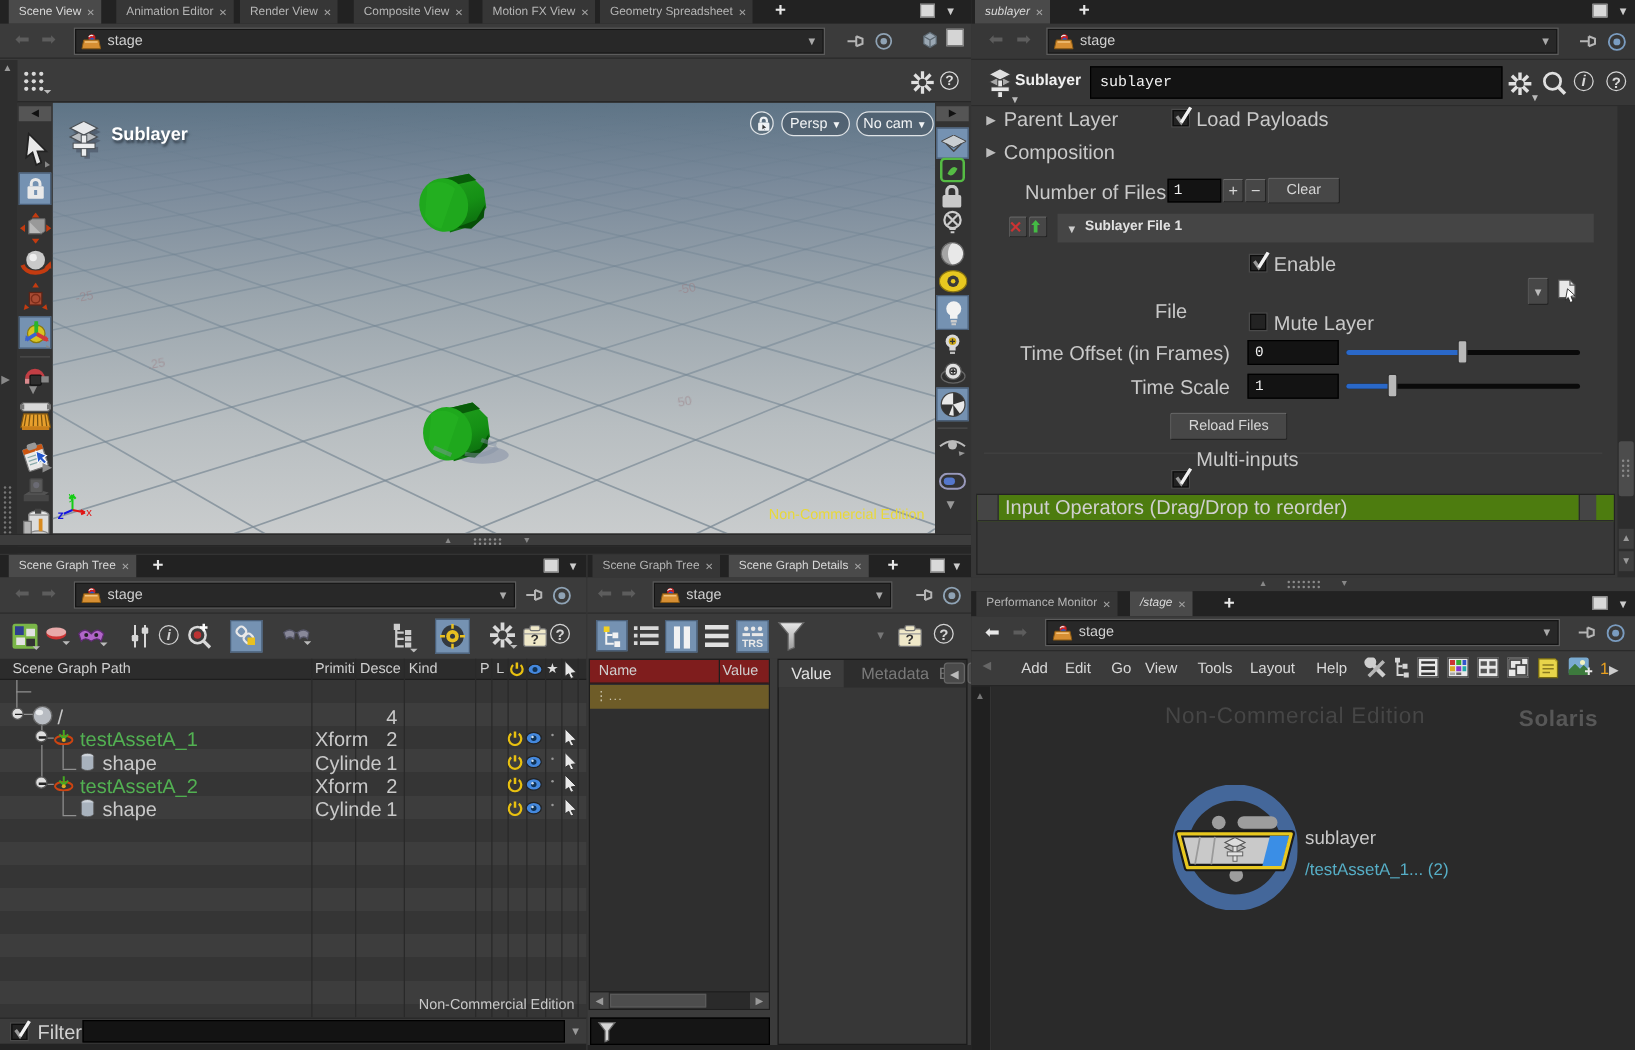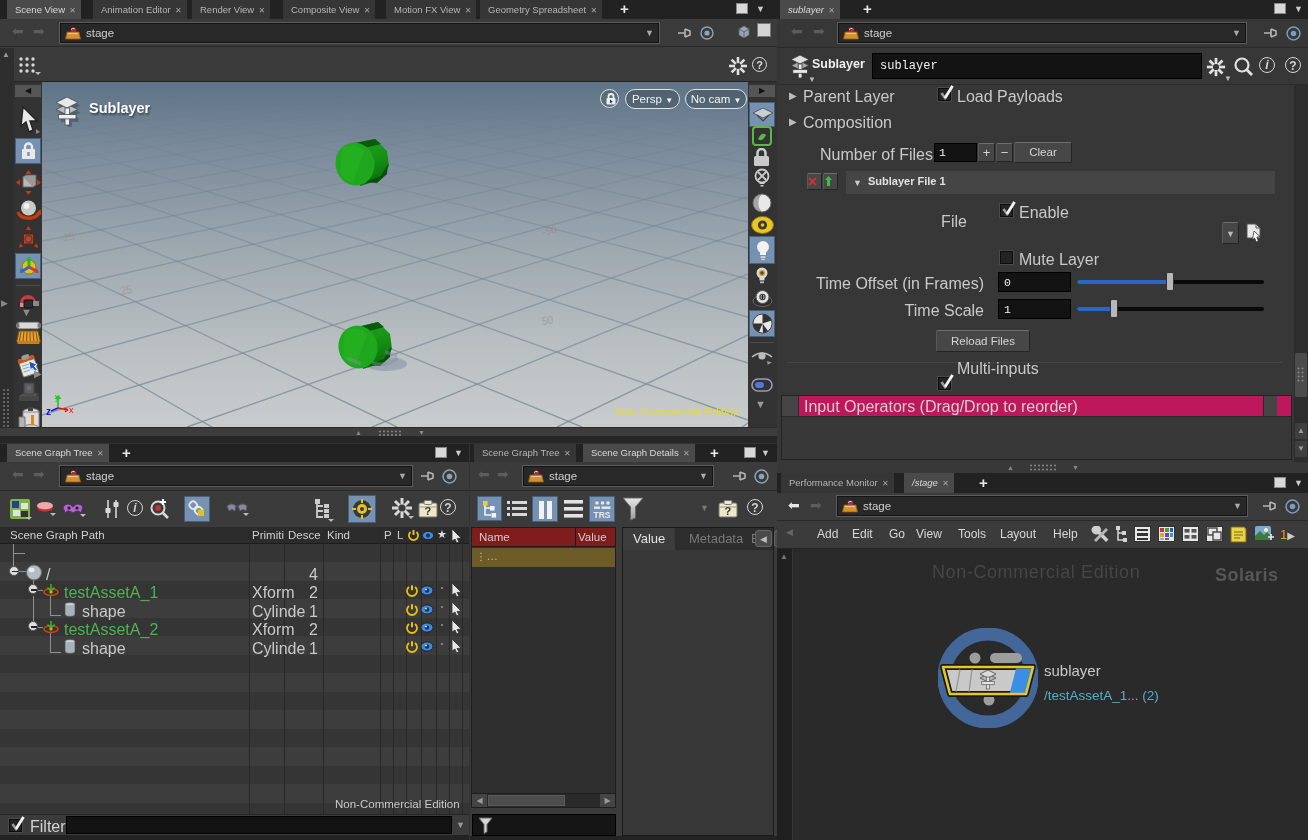--- a/index.html
+++ b/index.html
@@ -1002,21 +1002,21 @@
    <div class="abs" style="left:7px;top:7px;color:#ccc;font-size:9px">▼</div>
    <div class="lbl" style="left:22px;top:4px;font-weight:bold;color:#e2e2e2;font-size:11px">Sublayer File 1</div>
   </div>
   <div class="chk" style="left:223px;top:119px">
           <svg style="position:absolute;left:-1px;top:-5px" width="18" height="17" viewBox="0 0 18 17">
             <path d="M3.5 9 L7 14 L14.5 2" stroke="#9a9a9a" stroke-width="2.6" fill="none"></path>
             <path d="M7 14 L14.5 2" stroke="#f2f2f2" stroke-width="2.6" fill="none"></path>
           </svg>
         </div>
   <div class="lbl" style="left:242px;top:119px">Enable</div>
-  <div class="lbl" style="left:147px;top:128px;width:60px;text-align:center">File</div>
+  <div class="lbl" style="left:147px;top:156px;width:60px;text-align:left">File</div>
   <div class="btn" style="left:445px;top:137px;width:17px;height:22px;color:#bbb;font-size:9px;line-height:22px">▼</div>
   <svg class="abs" style="left:469px;top:138px" width="17" height="20" viewBox="0 0 17 20">
           <path d="M1 1 h9 l4 4 v10 h-13 z" fill="#e8e8e8" stroke="#555"></path>
           <path d="M10 1 v4 h4" fill="none" stroke="#555"></path>
           <path d="M8 8 l6 5.5 l-3.2 0.6 l1.6 4 l-2.2 0.9 l-1.6 -4 l-2.2 2 z" fill="#fff" stroke="#222" stroke-width="0.7"></path>
         </svg>
   <div class="chk" style="left:223px;top:166px"></div>
   <div class="lbl" style="left:242px;top:166px">Mute Layer</div>
   <div class="lbl" style="left:27px;top:190px;width:180px;text-align:right">Time Offset (in Frames)</div>
   <div class="field" style="left:221px;top:187px;width:73px;height:20px;font-size:11.5px;line-height:19px;padding-left:5px">0</div>
@@ -1031,21 +1031,21 @@
   <div class="btn" style="left:159px;top:245px;width:94px;height:22px;font-size:11.5px;line-height:20px">Reload Files</div>
   <div class="abs" style="left:10px;top:277px;width:495px;height:1px;background:#2e2e2e;border-bottom:1px solid #454545"></div>
   <div class="chk" style="left:161px;top:292px">
           <svg style="position:absolute;left:-1px;top:-5px" width="18" height="17" viewBox="0 0 18 17">
             <path d="M3.5 9 L7 14 L14.5 2" stroke="#9a9a9a" stroke-width="2.6" fill="none"></path>
             <path d="M7 14 L14.5 2" stroke="#f2f2f2" stroke-width="2.6" fill="none"></path>
           </svg>
         </div>
   <div class="lbl" style="left:180px;top:275px">Multi-inputs</div>
   <div class="abs" style="left:4px;top:310px;width:511px;height:65px;background:#383838;border:1px solid #232323">
-   <div class="abs" style="left:0;top:0;width:509px;height:21px;background:#be185d;border-bottom:1px solid #2a2a2a">
+   <div class="abs" style="left:0;top:0;width:509px;height:21px;background:#4d7c0f;border-bottom:1px solid #2a2a2a">
     <div class="abs" style="left:0;top:0;width:17px;height:20px;background:#454545;border-right:1px solid #2a2a2a"></div>
     <div class="lbl" style="left:22px;top:2px;color:#d0d0d0">Input Operators (Drag/Drop to reorder)</div>
     <div class="abs" style="right:14px;top:0;width:14px;height:20px;background:#454545;border-left:1px solid #2a2a2a"></div>
    </div>
   </div>
  </div>
 
  <div class="abs" style="left:517px;top:85px;width:14px;height:377px;background:#2d2d2d">
   <div class="abs" style="left:1px;top:268px;width:12px;height:44px;background:#4c4c4c;border-radius:2px">
    <svg style="margin:14px 0 0 2px" width="8" height="16" viewBox="0 0 8 16">

